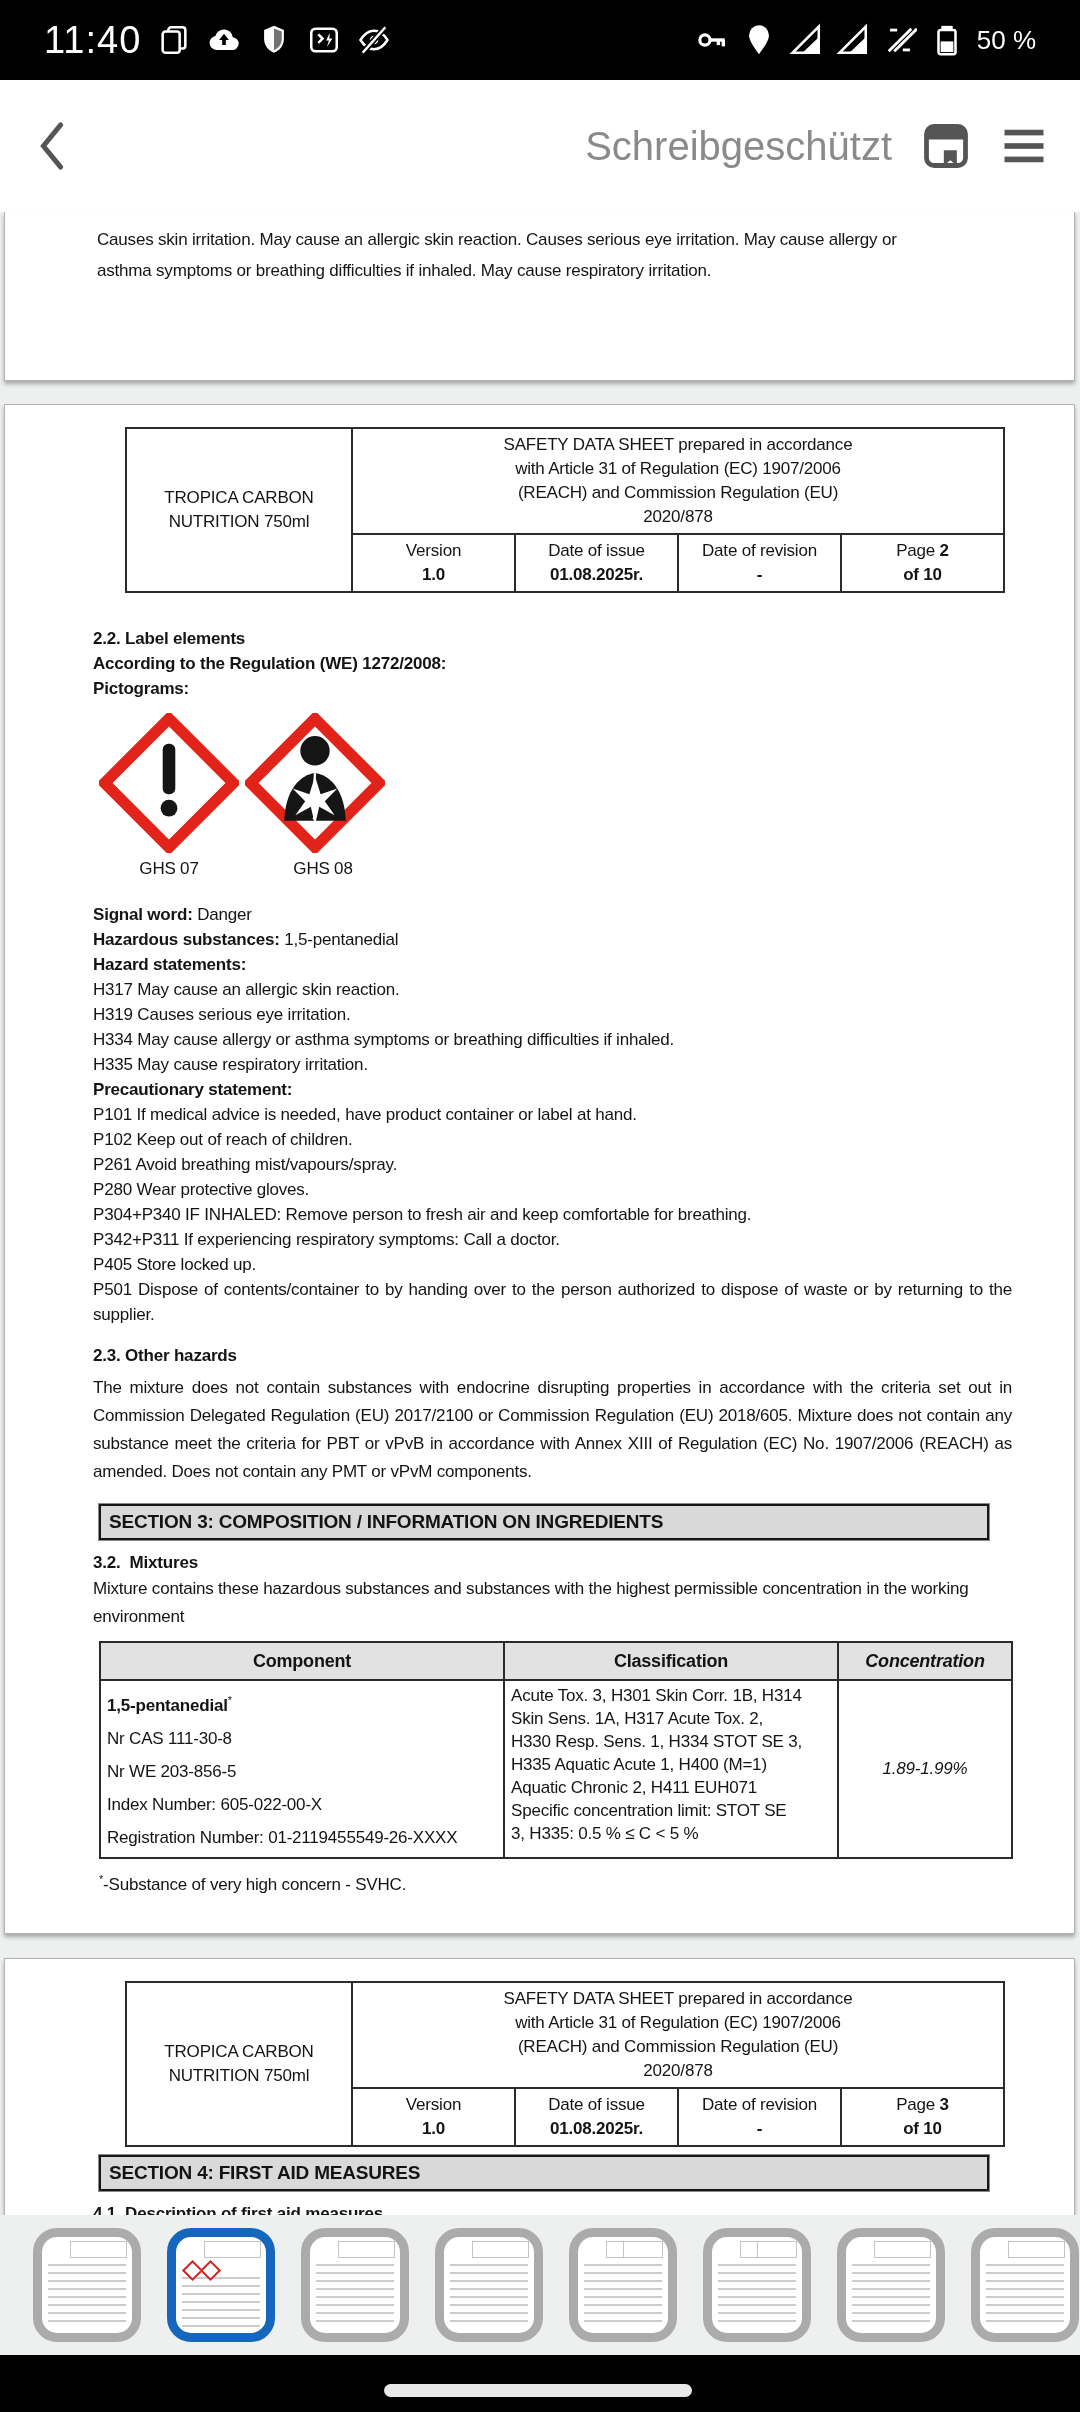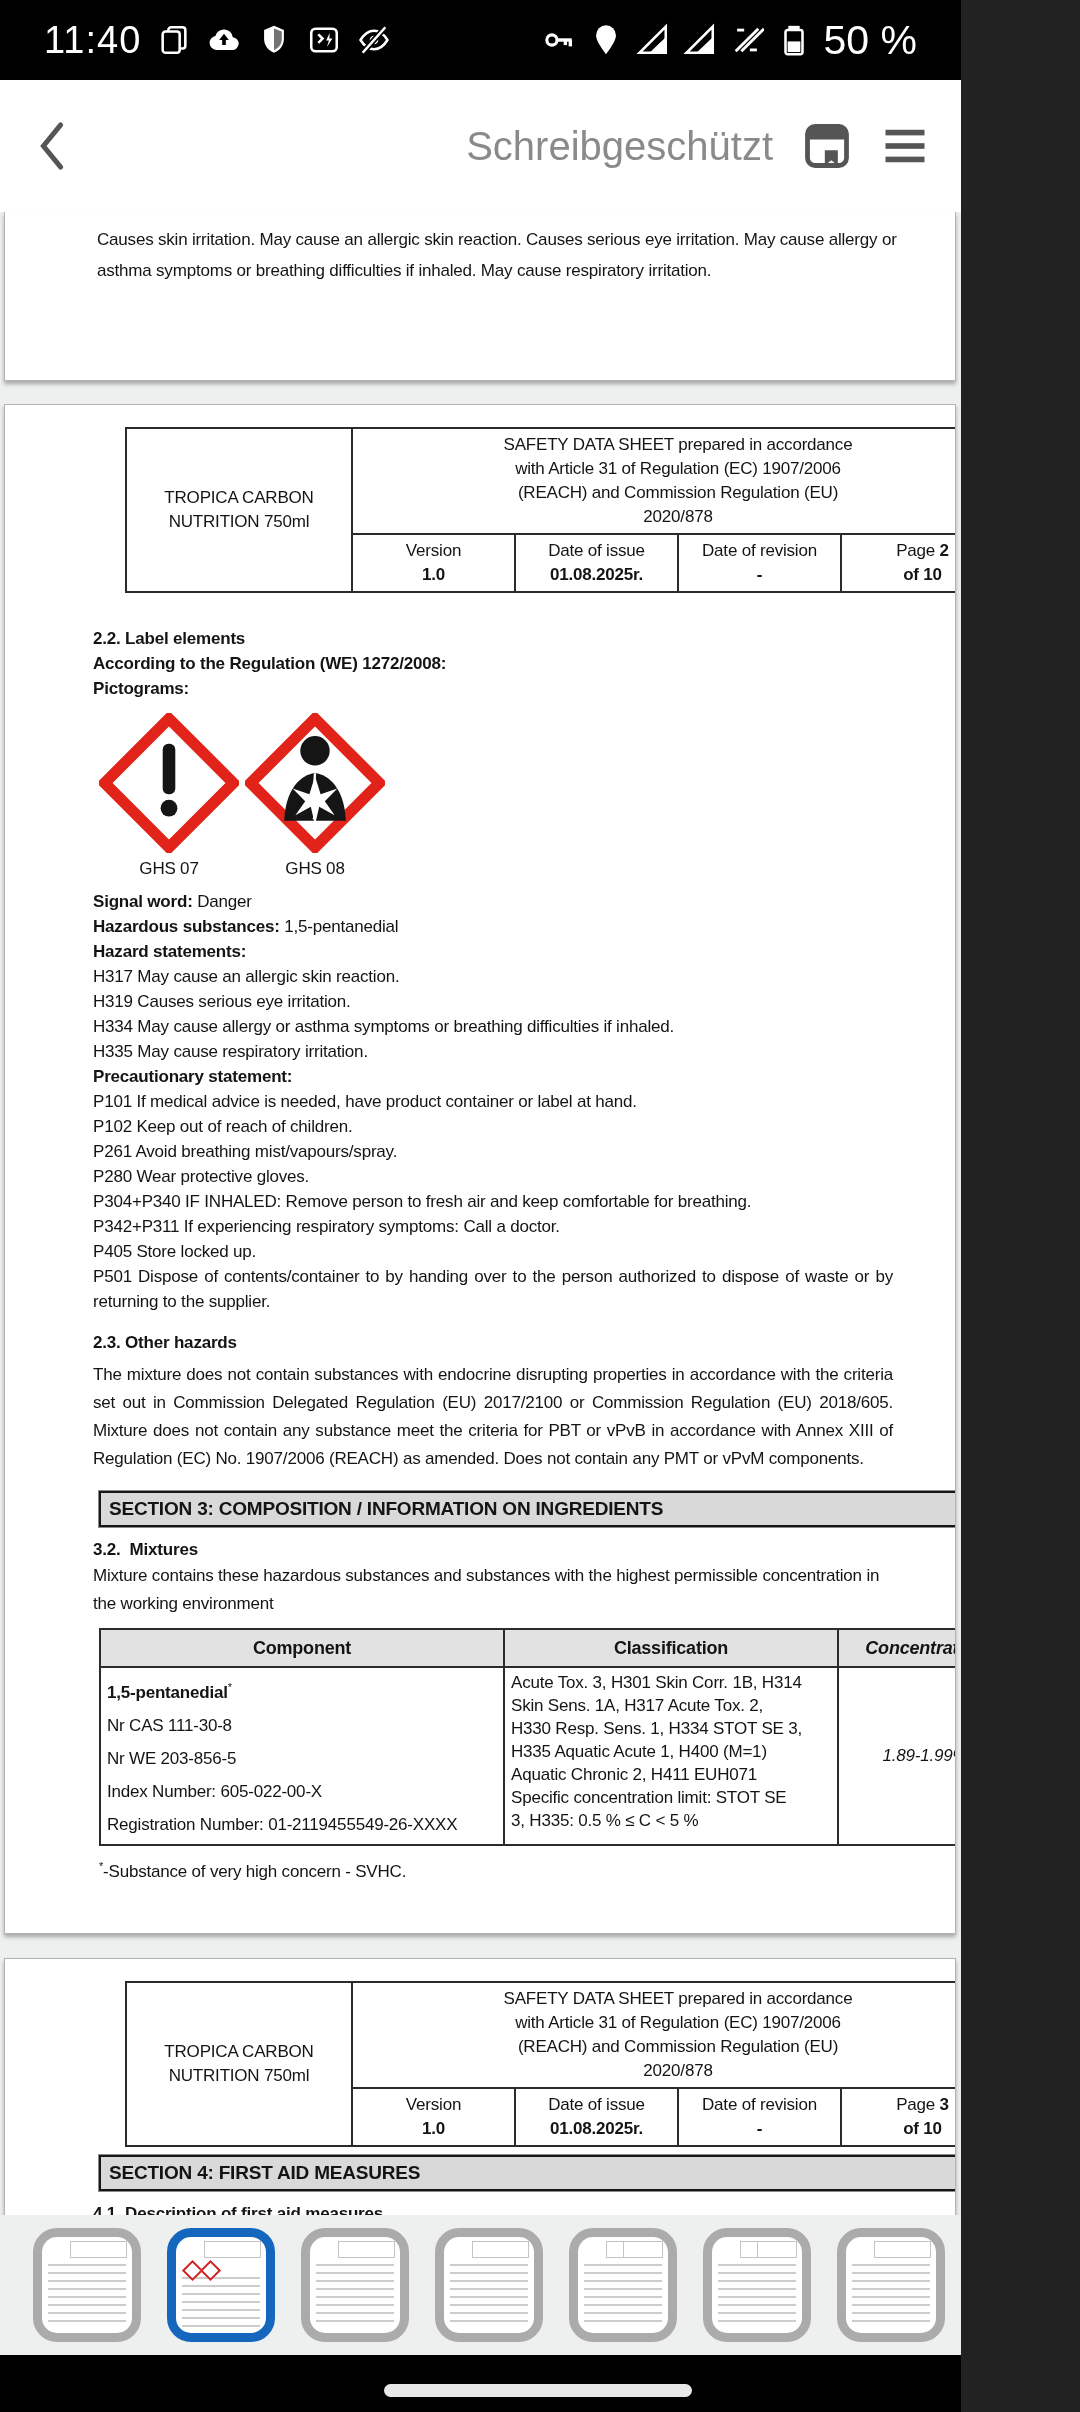--- a/index.html
+++ b/index.html
@@ -1,25 +1,25 @@
 <!DOCTYPE html>
 <html><head>
 <meta charset="utf-8">
 <style>
   html,body{margin:0;padding:0;background:#222;}
-  .screen{position:relative;width:961px;height:2412px;background:#000;overflow:hidden;
+  .screen{position:relative;width:1080px;height:2412px;background:#000;overflow:hidden;
           font-family:"Liberation Sans",sans-serif;}
 
   
   .status-bar{position:absolute;top:0;left:0;width:100%;height:80px;background:#000;color:#fff;
               display:flex;align-items:center;padding:0 44px;box-sizing:border-box;gap:16px;}
   .sb-time{font-size:38px;letter-spacing:1px;}
   .sb-ico{width:34px;height:34px;flex:none;}
   .sb-right{margin-left:auto;display:flex;align-items:center;gap:13px;}
-  .sb-batt{font-size:41px;}
+  .sb-batt{font-size:26px;}
 
   
   .app-bar{position:absolute;top:80px;left:0;width:100%;height:132px;background:#fff;
            display:flex;align-items:center;padding:0 30px;box-sizing:border-box;}
   .ab-title{margin-left:auto;color:#8a8a8a;font-size:40px;margin-right:28px;}
   .ab-ico{width:52px;height:52px;flex:none;}
   .ab-back{width:46px;height:56px;}
   .ab-gap{width:26px;flex:none;}
 
   
@@ -40,21 +40,21 @@
   .hdr-table td{border:2px solid #2b2b2b;padding:4px 6px;vertical-align:middle;line-height:24px;}
   .hdr-prod{width:212px;white-space:pre-line;border-radius:28px;}
   .hdr-title{white-space:pre-line;padding:6px 4px;}
   .b{font-weight:bold;}
 
   .hline{font-weight:bold;line-height:25px;}
   .t{line-height:25px;}
   .sp-top{margin-top:33px;}
 
   .picto-row{display:flex;gap:6px;margin:12px 0 4px 6px;}
-  .picto-caps{display:flex;gap:6px;margin:0 0 8px 6px;line-height:24px;}
+  .picto-caps{display:flex;gap:14px;margin:0 0 21px 6px;line-height:24px;}
   .picto-caps span{width:140px;text-align:center;display:inline-block;}
 
   .para{line-height:28px;text-align:justify;margin-top:6px;}
   .just{text-align:justify;}
 
   .sec-bar{margin:18px 0 0 6px;width:890px;background:#d9d9d9;border:2px solid #161616;
            box-shadow:0 0 0 1px #8a8a8a;font-weight:bold;font-size:19px;padding:5px 8px;box-sizing:border-box;}
   .h32{margin-top:10px;}
 
   .comp-table{margin:10px 0 0 6px;width:890px;table-layout:fixed;font-size:17px;}

